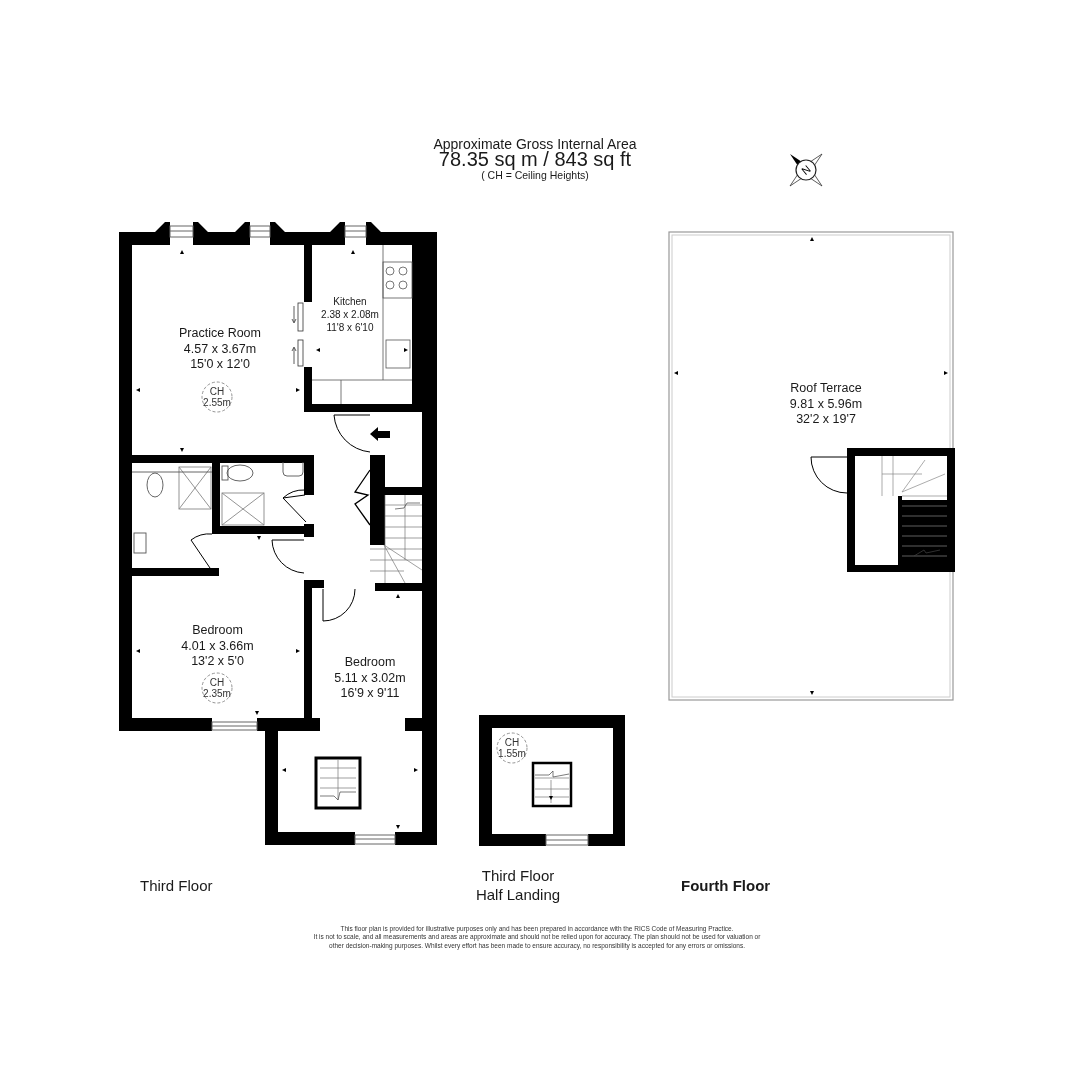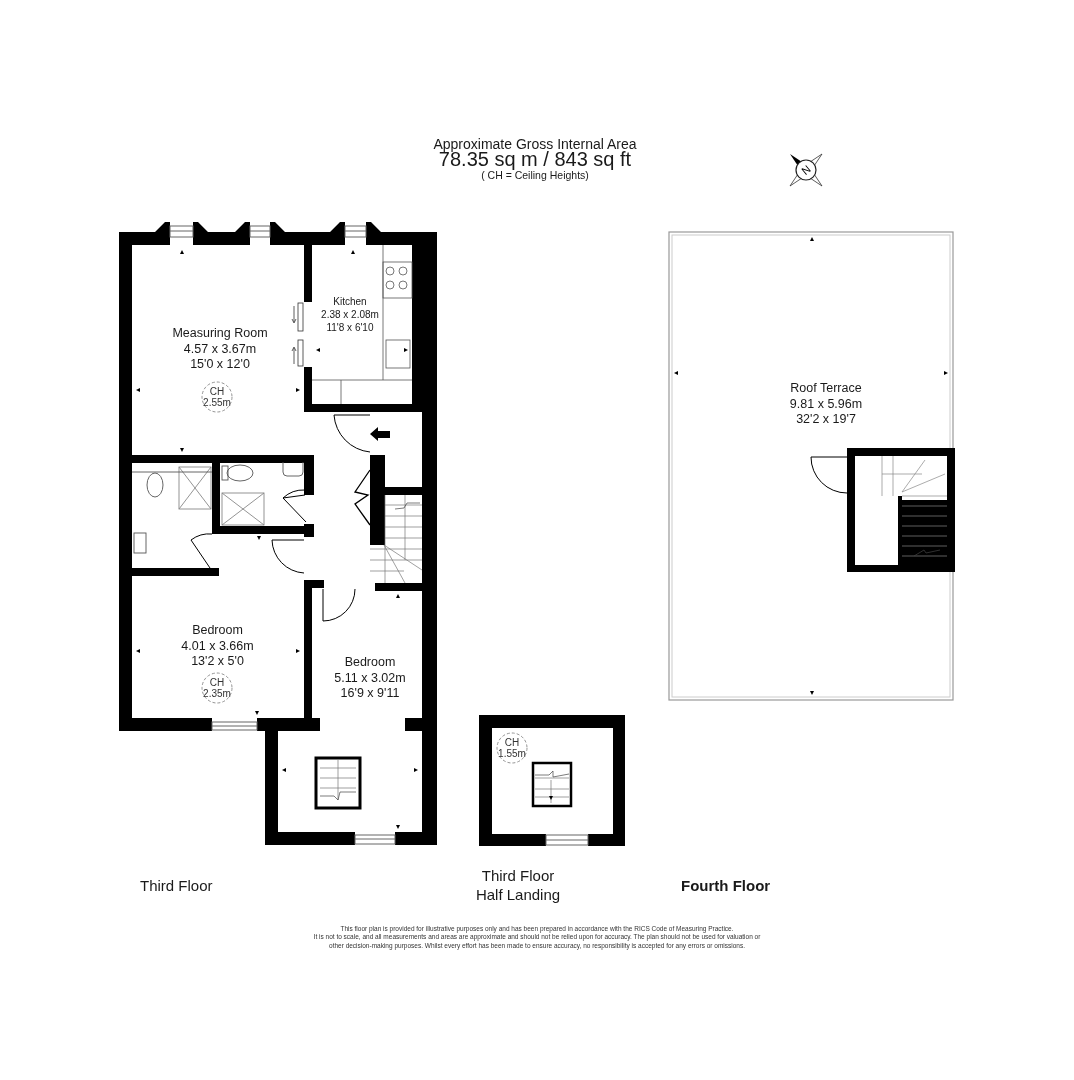--- a/index.html
+++ b/index.html
@@ -235,21 +235,21 @@
   </g>
 
   <g fill="none" stroke="#888" stroke-width="0.9" stroke-dasharray="3,2">
     <circle cx="217" cy="397" r="15"></circle>
     <circle cx="217" cy="688" r="15"></circle>
     <circle cx="512" cy="748" r="15"></circle>
   </g>
 </svg>
 
 <div class="abs center room-label" style="left:140px;top:326px;width:160px;">
-  <div>Measuring Room</div>
+  <div>Practice Room</div>
   <div>4.57 x 3.67m</div>
   <div>15'0 x 12'0</div>
 </div>
 <div class="abs center ch-label" style="left:192px;top:386px;width:50px;">
   <div>CH</div>
   <div>2.55m</div>
 </div>
 
 <div class="abs center kitchen-label" style="left:315px;top:295px;width:70px;">
   <div>Kitchen</div>

